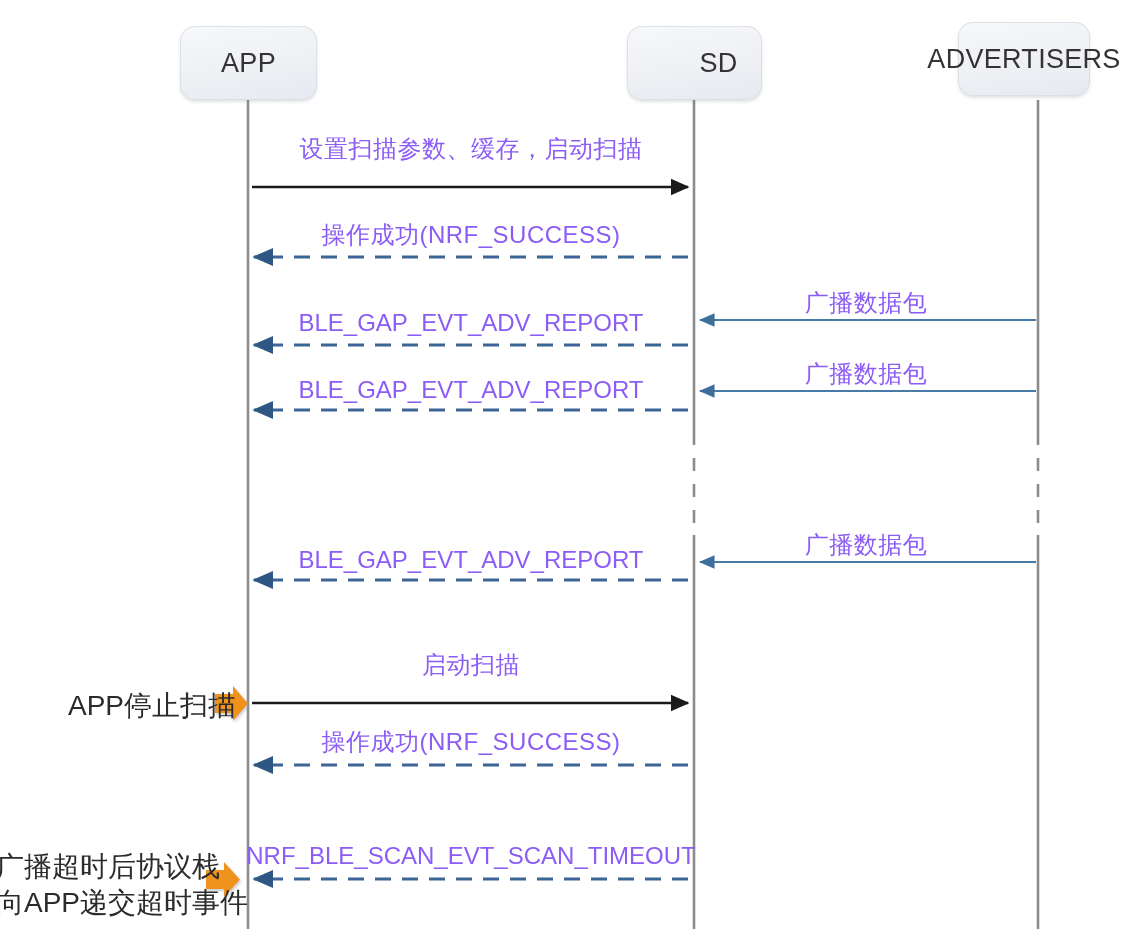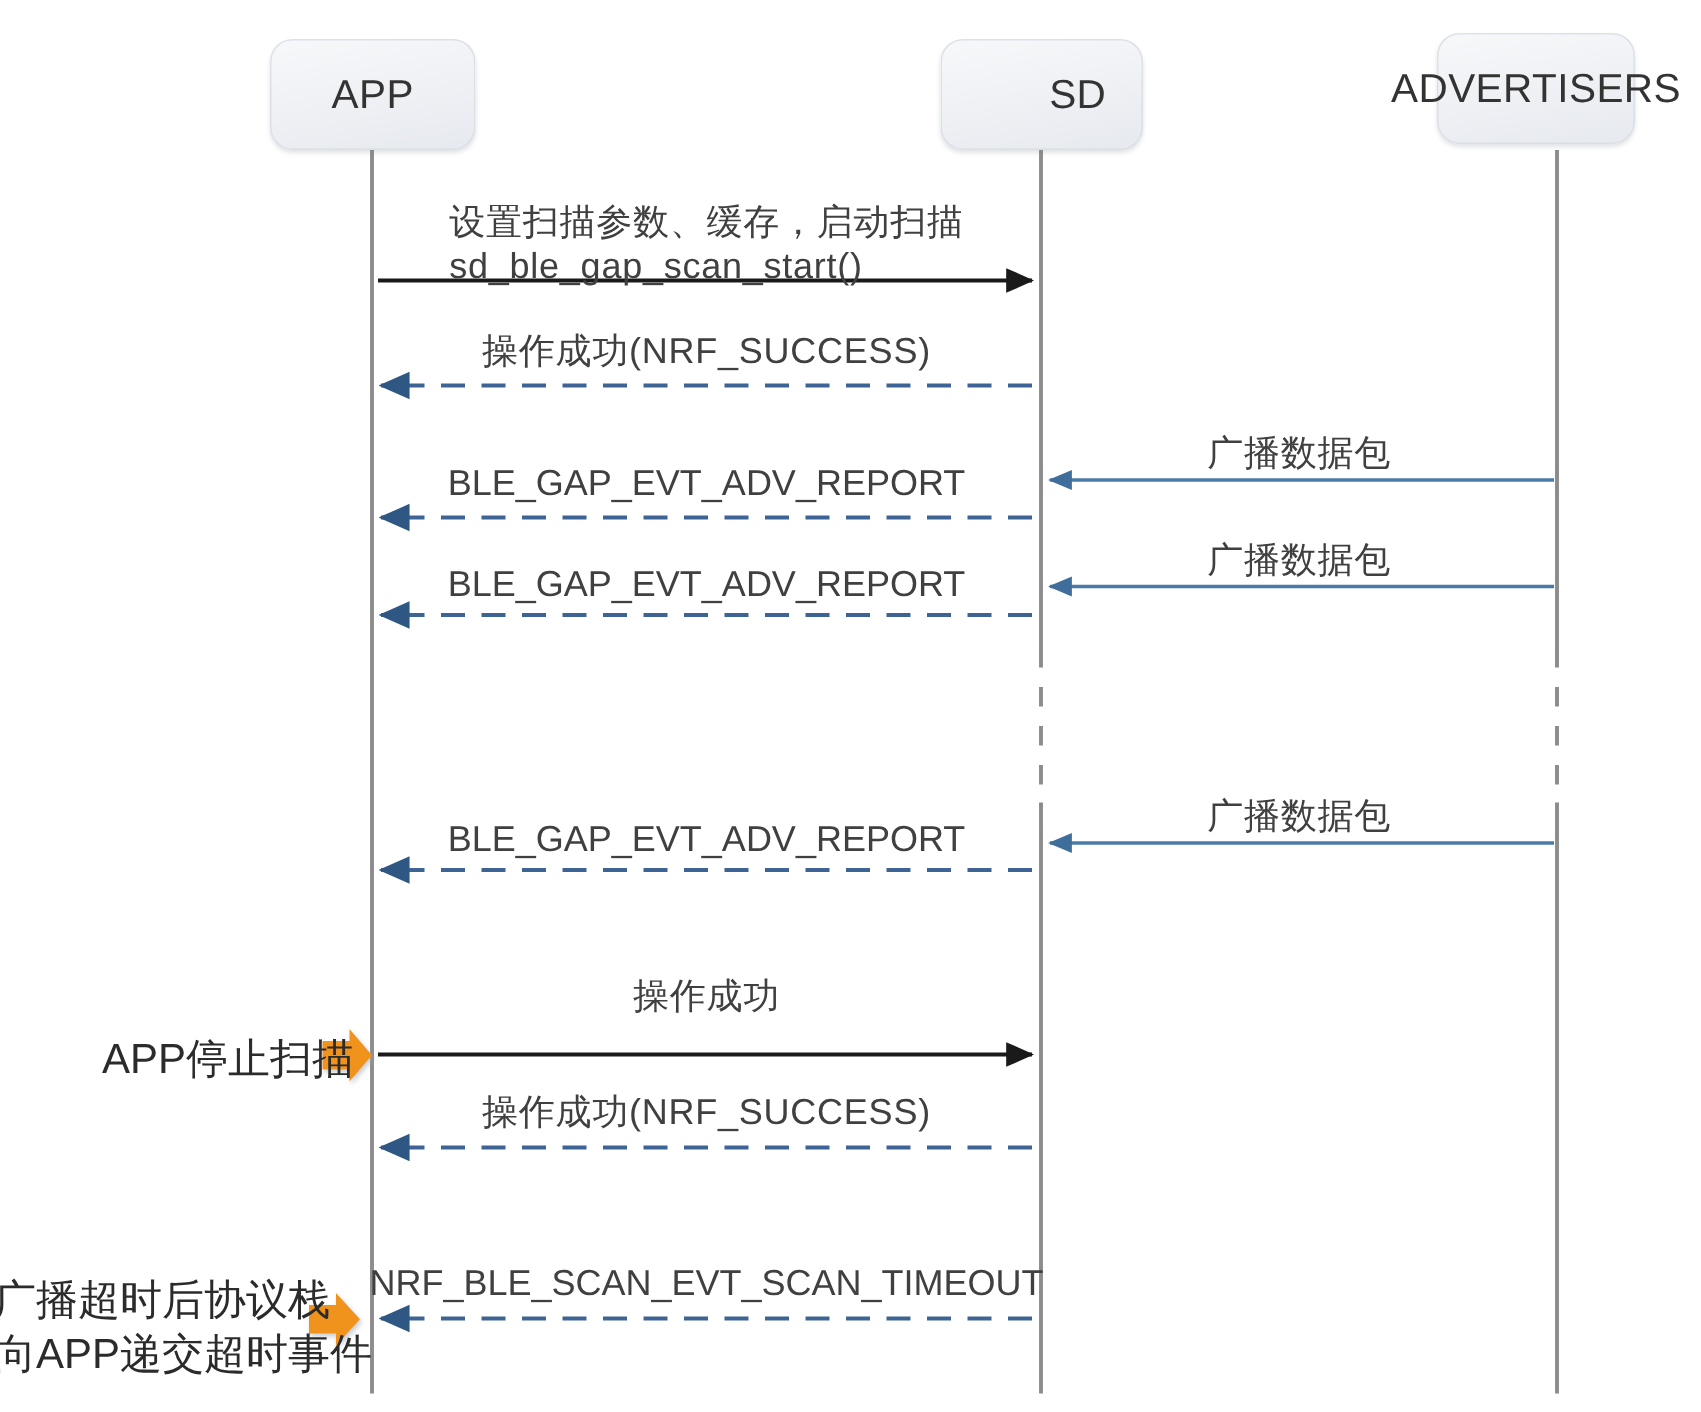--- a/index.html
+++ b/index.html
@@ -42,23 +42,23 @@
     font-size: 27px;
     letter-spacing: 0.3px;
     color: #333333;
     white-space: nowrap;
   }
 
   
   .msg-label {
     position: absolute;
     font-size: 24px;
-    color: #404040;
+    color: #8b5cf6;
     white-space: nowrap;
-    text-align: left;
+    text-align: right;
     line-height: 1.22;
     transform: translateX(-50%);
   }
   .msg-label.cn { letter-spacing: 0.5px; }
 
   
   .annotation {
     position: absolute;
     font-size: 28px;
     color: #2b2b2b;
@@ -140,21 +140,20 @@
   <div class="participant" style="left:627px; top:26px; width:135px; height:74px;padding-left:48px;">
     <span class="participant-label">SD</span>
   </div>
 
   <div class="participant" style="left:958px; top:22px; width:132px; height:74px;">
     <span class="participant-label">ADVERTISERS</span>
   </div>
 
   <div class="msg-label cn" style="left:471px; top:134px;">
     <div>设置扫描参数、缓存，启动扫描</div>
-    <div>sd_ble_gap_scan_start()</div>
   </div>
 
   <div class="msg-label cn" style="left:471px; top:220px;">
     <div>操作成功(NRF_SUCCESS)</div>
   </div>
 
   <div class="msg-label cn" style="left:866px; top:288px;">
     <div>广播数据包</div>
   </div>
 
@@ -172,21 +171,21 @@
 
   <div class="msg-label cn" style="left:866px; top:530px;">
     <div>广播数据包</div>
   </div>
 
   <div class="msg-label" style="left:471px; top:545px;">
     <div>BLE_GAP_EVT_ADV_REPORT</div>
   </div>
 
   <div class="msg-label cn" style="left:471px; top:650px;">
-    <div>操作成功</div>
+    <div>启动扫描</div>
   </div>
 
   <div class="msg-label cn" style="left:471px; top:727px;">
     <div>操作成功(NRF_SUCCESS)</div>
   </div>
 
   <div class="msg-label" style="left:471px; top:841px;">
     <div>NRF_BLE_SCAN_EVT_SCAN_TIMEOUT</div>
   </div>
 

